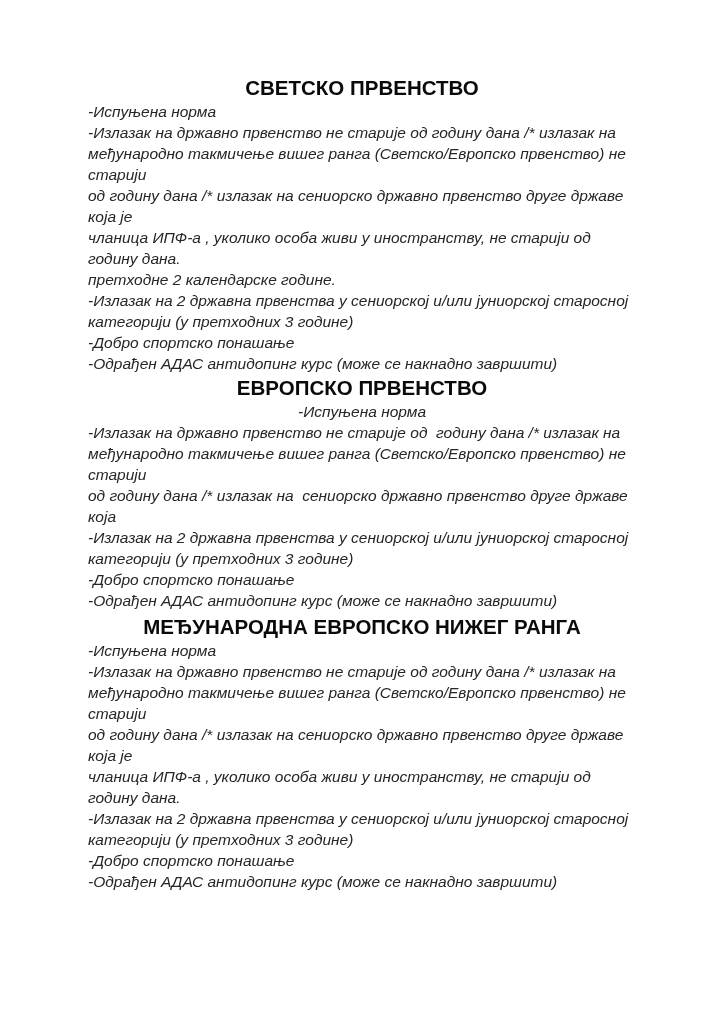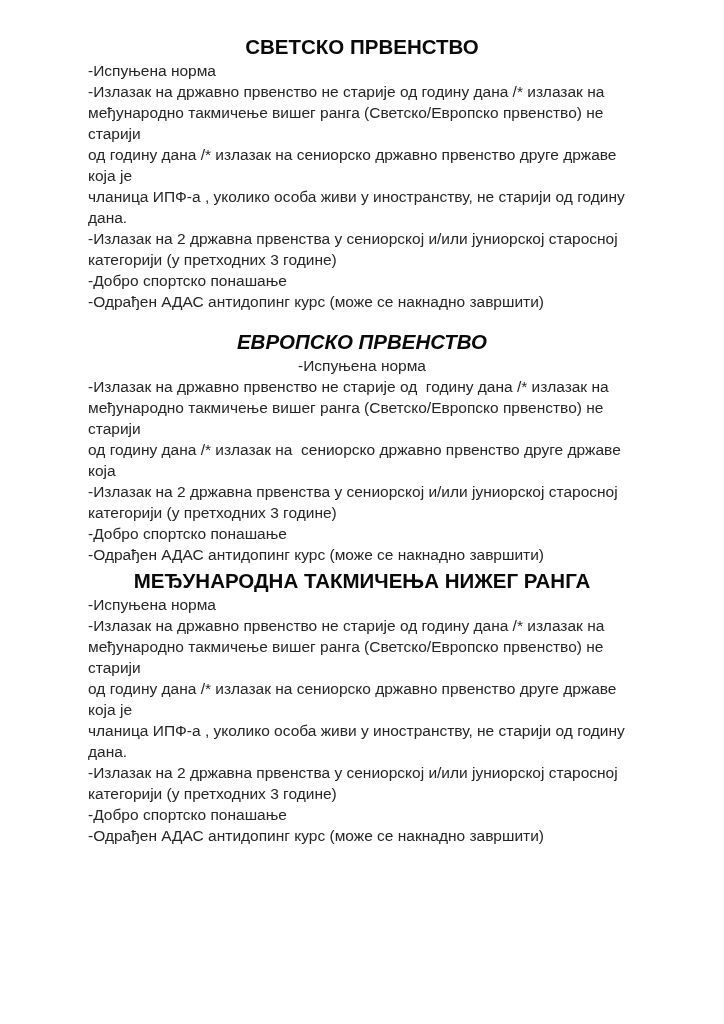--- a/index.html
+++ b/index.html
@@ -28,65 +28,67 @@
     letter-spacing: 0.5px;
   }
   .section-heading {
     margin: 0;
     font-size: 20.5px;
     line-height: 27px;
     font-weight: bold;
     text-align: center;
     color: #0a0a0a;
   }
-  .section-1 .section-heading { margin-top: 33px; }
-  .section-2 .section-heading { margin-top: 16px; font-style: italic; }
+  .section-1 .section-heading { margin-top: 74px; }
+  .section-2 .section-heading { margin-top: 0; }
   .section-3 .section-heading { margin-top: 2px; }
   .norm-line, .body-line {
     font-size: 15.5px;
     line-height: 21px;
     white-space: pre-wrap;
+    font-style: italic;
   }
   .norm-line.centered {
     text-align: center;
   }
 </style>
 </head>
 <body>
 
 <div class="page">
 
 
   <section class="section section-1">
     <h2 class="section-heading">СВЕТСКО ПРВЕНСТВО</h2>
     <div class="norm-line">-Испуњена норма</div>
     <div class="body-line">-Излазак на државно првенство не старије од годину дана /* излазак на</div>
     <div class="body-line">међународно такмичење вишег ранга (Светско/Европско првенство) не старији</div>
     <div class="body-line">од годину дана /* излазак на сениорско државно првенство друге државе која је</div>
     <div class="body-line">чланица ИПФ-а , уколико особа живи у иностранству, не старији од годину дана.</div>
+    <div class="body-line">претходне 2 календарске године.</div>
     <div class="body-line">-Излазак на 2 државна првенства у сениорској и/или јуниорској старосној</div>
     <div class="body-line">категорији (у претходних 3 године)</div>
     <div class="body-line">-Добро спортско понашање</div>
     <div class="body-line">-Одрађен АДАС антидопинг курс (може се накнадно завршити)</div>
   </section>
 
   <section class="section section-2">
     <h2 class="section-heading">ЕВРОПСКО ПРВЕНСТВО</h2>
     <div class="norm-line centered">-Испуњена норма</div>
     <div class="body-line">-Излазак на државно првенство не старије од  годину дана /* излазак на</div>
     <div class="body-line">међународно такмичење вишег ранга (Светско/Европско првенство) не старији</div>
     <div class="body-line">од годину дана /* излазак на  сениорско државно првенство друге државе која</div>
     <div class="body-line">-Излазак на 2 државна првенства у сениорској и/или јуниорској старосној</div>
     <div class="body-line">категорији (у претходних 3 године)</div>
     <div class="body-line">-Добро спортско понашање</div>
     <div class="body-line">-Одрађен АДАС антидопинг курс (може се накнадно завршити)</div>
   </section>
 
   <section class="section section-3">
-    <h2 class="section-heading">МЕЂУНАРОДНА ТАКМИЧЕЊА НИЖЕГ РАНГА</h2>
+    <h2 class="section-heading">МЕЂУНАРОДНА ЕВРОПСКО НИЖЕГ РАНГА</h2>
     <div class="norm-line">-Испуњена норма</div>
     <div class="body-line">-Излазак на државно првенство не старије од годину дана /* излазак на</div>
     <div class="body-line">међународно такмичење вишег ранга (Светско/Европско првенство) не старији</div>
     <div class="body-line">од годину дана /* излазак на сениорско државно првенство друге државе која је</div>
     <div class="body-line">чланица ИПФ-а , уколико особа живи у иностранству, не старији од годину дана.</div>
     <div class="body-line">-Излазак на 2 државна првенства у сениорској и/или јуниорској старосној</div>
     <div class="body-line">категорији (у претходних 3 године)</div>
     <div class="body-line">-Добро спортско понашање</div>
     <div class="body-line">-Одрађен АДАС антидопинг курс (може се накнадно завршити)</div>
   </section>

